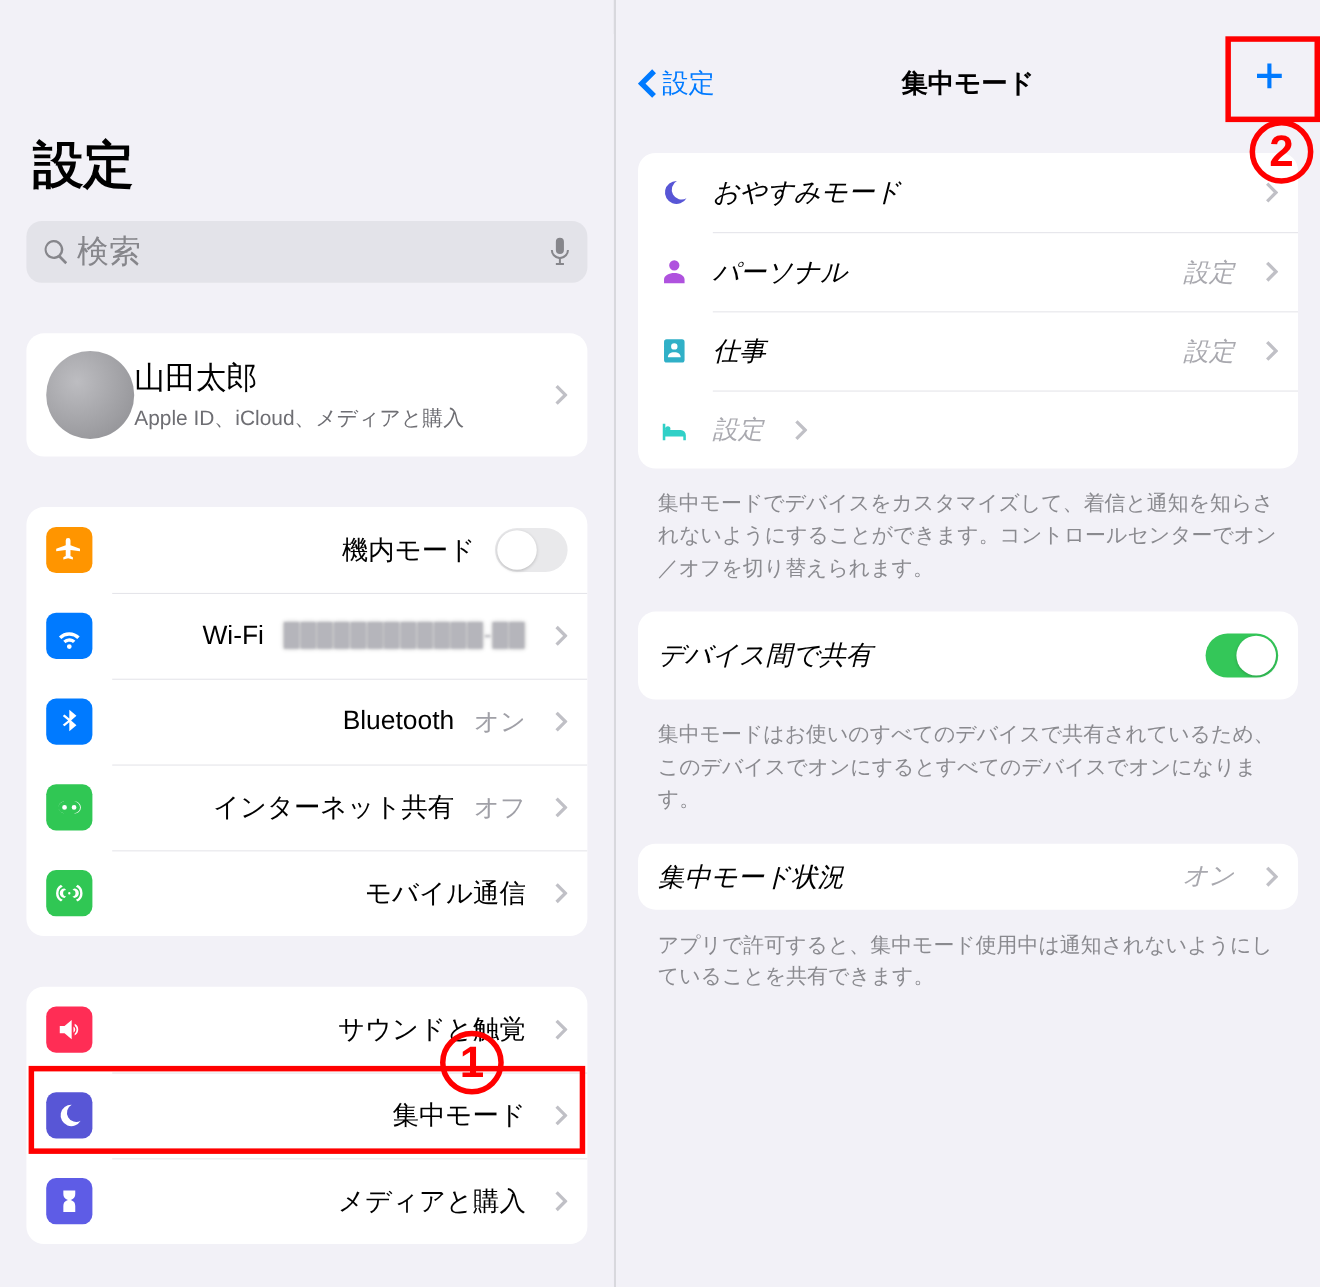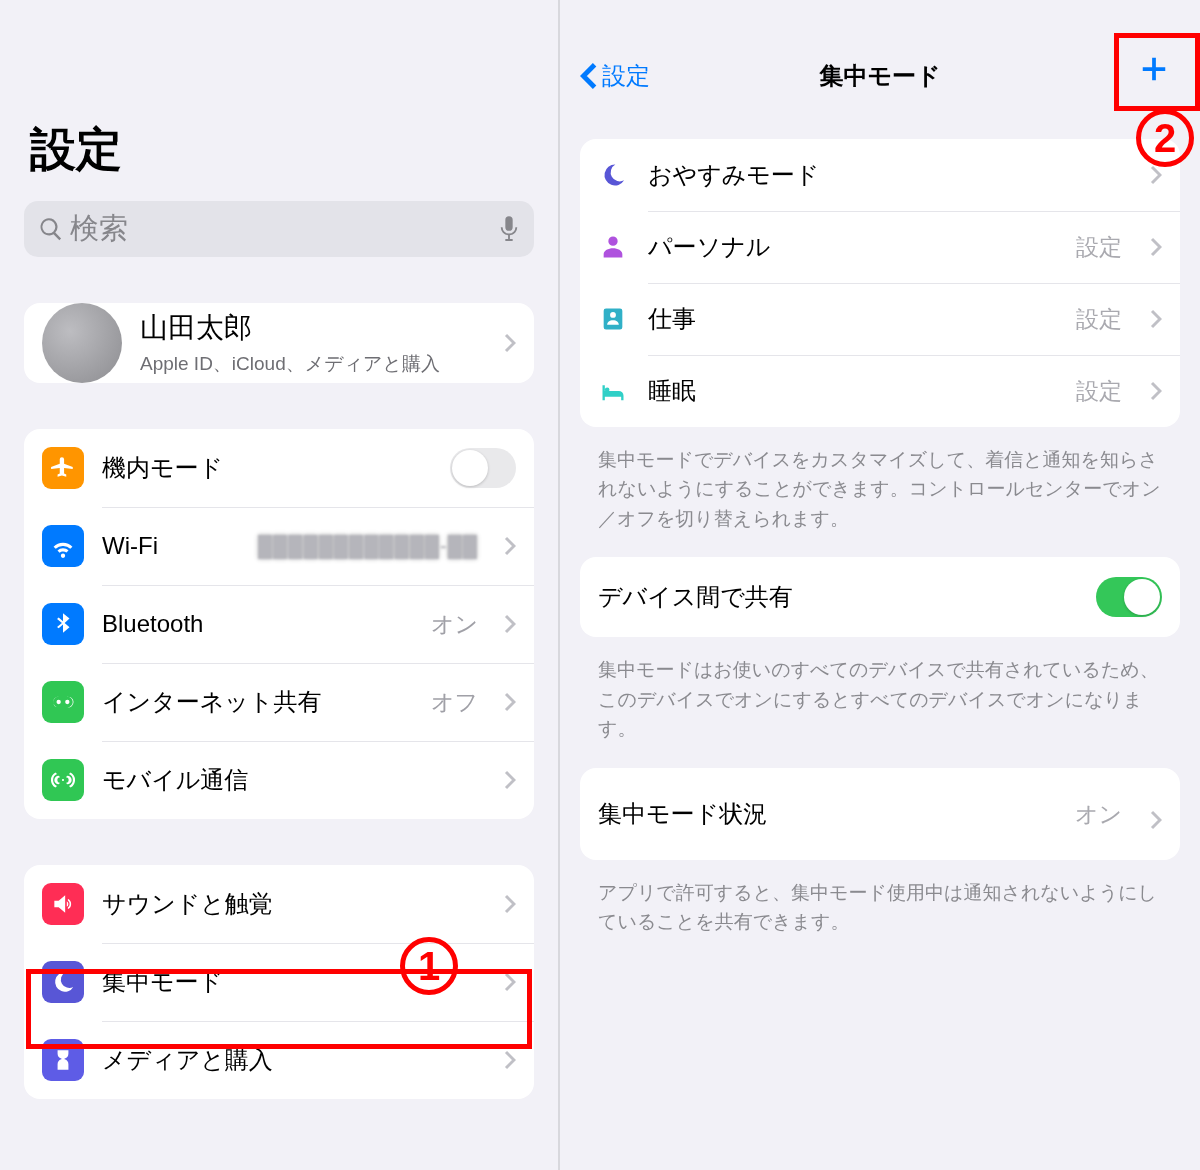--- a/index.html
+++ b/index.html
@@ -35,21 +35,21 @@
   .search svg.mic { width: 22px; height: 28px; fill: #86868b; }
 
   .group {
     margin: 0 24px 46px 24px;
     background: #fff;
     border-radius: 16px;
     overflow: hidden;
   }
 
   .profile-row {
-    display: flex; align-items: center; padding: 0 18px; gap: 18px;
+    display: flex; align-items: center; padding: 16px 18px; 
   }
   .avatar {
     width: 80px; height: 80px; border-radius: 50%;
     background: radial-gradient(circle at 35% 35%, #bdbdc1 0%, #8c8c90 100%);
   }
   .profile-text { flex: 1; }
   .profile-name { font-size: 28px; color: #000; margin-bottom: 4px; }
   .profile-sub { font-size: 19px; color: #6e6e73; }
 
   .row {
@@ -59,21 +59,21 @@
   .row + .row::before {
     content: ""; position: absolute; top: 0; left: 78px; right: 0;
     height: 1px; background: #e5e5ea;
   }
   .ic {
     width: 42px; height: 42px; border-radius: 9px;
     display: flex; align-items: center; justify-content: center;
     flex-shrink: 0;
   }
   .ic svg { width: 26px; height: 26px; fill: #fff; }
-  .row-label { font-size: 24px; color: #000; flex: 1; }
+  .row-label { font-size: 24px; color: #000; flex: 1; text-align: right; }
   .row-detail { font-size: 23px; color: #a0a0a7; }
   .chev { width: 12px; height: 20px; margin-left: 8px; flex-shrink: 0; }
   .chev path { stroke: #c0c0c6; stroke-width: 3; fill: none; }
 
   .toggle-off {
     width: 66px; height: 40px; background: #e9e9eb; border-radius: 20px;
     position: relative;
   }
   .toggle-off .knob {
     width: 36px; height: 36px; background: #fff; border-radius: 50%;
@@ -121,21 +121,21 @@
     position: absolute; right: 6px; top: 18px;
     width: 40px; height: 40px; display: flex; align-items: center; justify-content: center;
   }
   .nav-add svg { width: 30px; height: 30px; }
   .nav-add svg path { stroke: #007aff; stroke-width: 3; }
 
   .r-group {
     background: #fff; border-radius: 16px; overflow: hidden; margin-bottom: 14px;
   }
   .r-row {
-    display: flex; align-items: center; padding: 20px 18px; gap: 20px; position: relative;
+    display: flex; align-items: center; padding: 20px 18px; gap: 20px; position: relative; font-style: italic;
   }
   .r-row + .r-row::before {
     content: ""; position: absolute; top: 0; left: 68px; right: 0;
     height: 1px; background: #e5e5ea;
   }
   .r-ic { width: 30px; height: 30px; display:flex; align-items:center; justify-content:center; }
   .r-ic svg { width: 28px; height: 28px; }
   .r-label { font-size: 24px; color: #000; flex: 1; }
   .r-detail { font-size: 23px; color: #a9a9af; }
 
@@ -356,41 +356,40 @@
       <svg class="chev" viewBox="0 0 12 20">
           <path d="M2 2l8 8-8 8"></path>
         </svg>
     </div>
     <div class="r-row">
       <div class="r-ic">
         <svg viewBox="0 0 24 24">
             <path fill="#30d0c7" d="M3 7h2v5h12a4 4 0 014 4v4h-2v-3H5v3H3V7zm4 2a2 2 0 110 4 2 2 0 010-4z"></path>
           </svg>
       </div>
-      <div class="r-label">睡眠</div>
       <div class="r-detail">設定</div>
       <svg class="chev" viewBox="0 0 12 20">
           <path d="M2 2l8 8-8 8"></path>
         </svg>
     </div>
   </div>
   <div class="footer-text">集中モードでデバイスをカスタマイズして、着信と通知を知らされないようにすることができます。コントロールセンターでオン／オフを切り替えられます。</div>
 
   <div class="r-group">
     <div class="r-row" style="padding:20px 18px;">
       <div class="r-label">デバイス間で共有</div>
       <div class="toggle-on">
           <div class="knob"></div>
         </div>
     </div>
   </div>
   <div class="footer-text">集中モードはお使いのすべてのデバイスで共有されているため、このデバイスでオンにするとすべてのデバイスでオンになります。</div>
 
   <div class="r-group">
-    <div class="r-row" style="padding:30px 18px;align-items:flex-end;">
+    <div class="r-row" style="padding:14px 18px;">
       <div class="r-label">集中モード状況</div>
       <div class="r-detail">オン</div>
       <svg class="chev" viewBox="0 0 12 20">
           <path d="M2 2l8 8-8 8"></path>
         </svg>
     </div>
   </div>
   <div class="footer-text">アプリで許可すると、集中モード使用中は通知されないようにしていることを共有できます。</div>
 </div>
 

